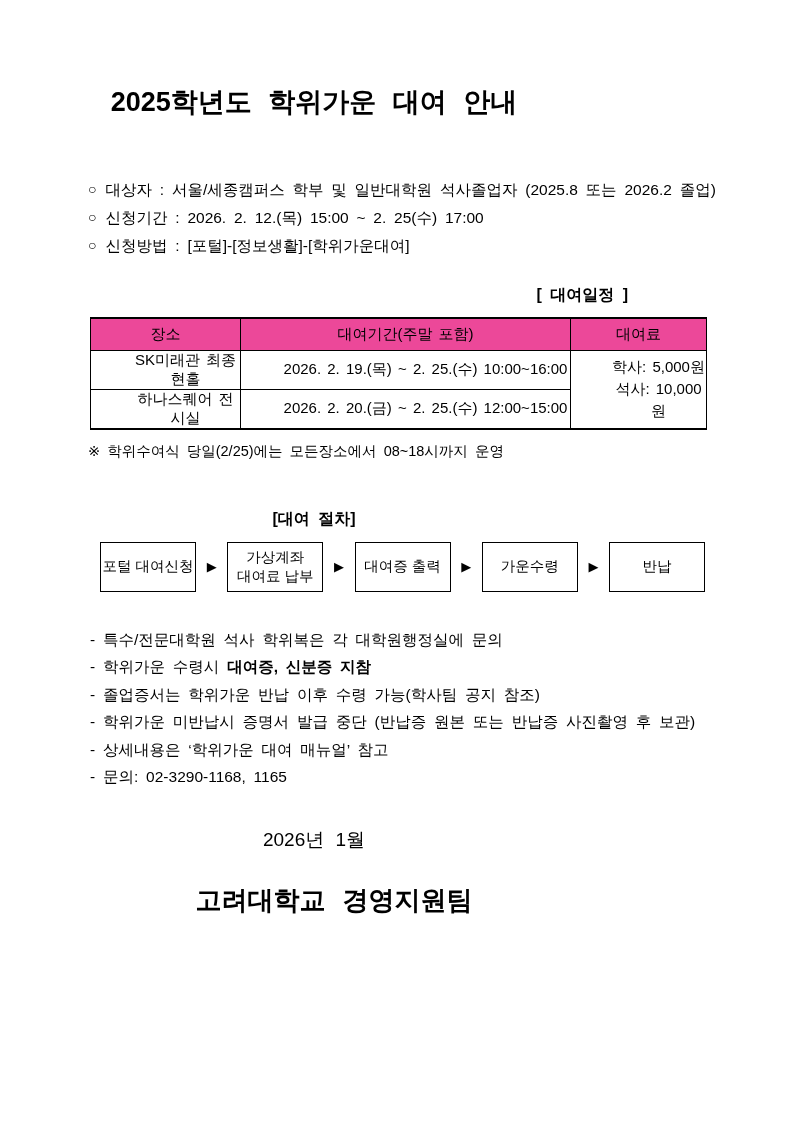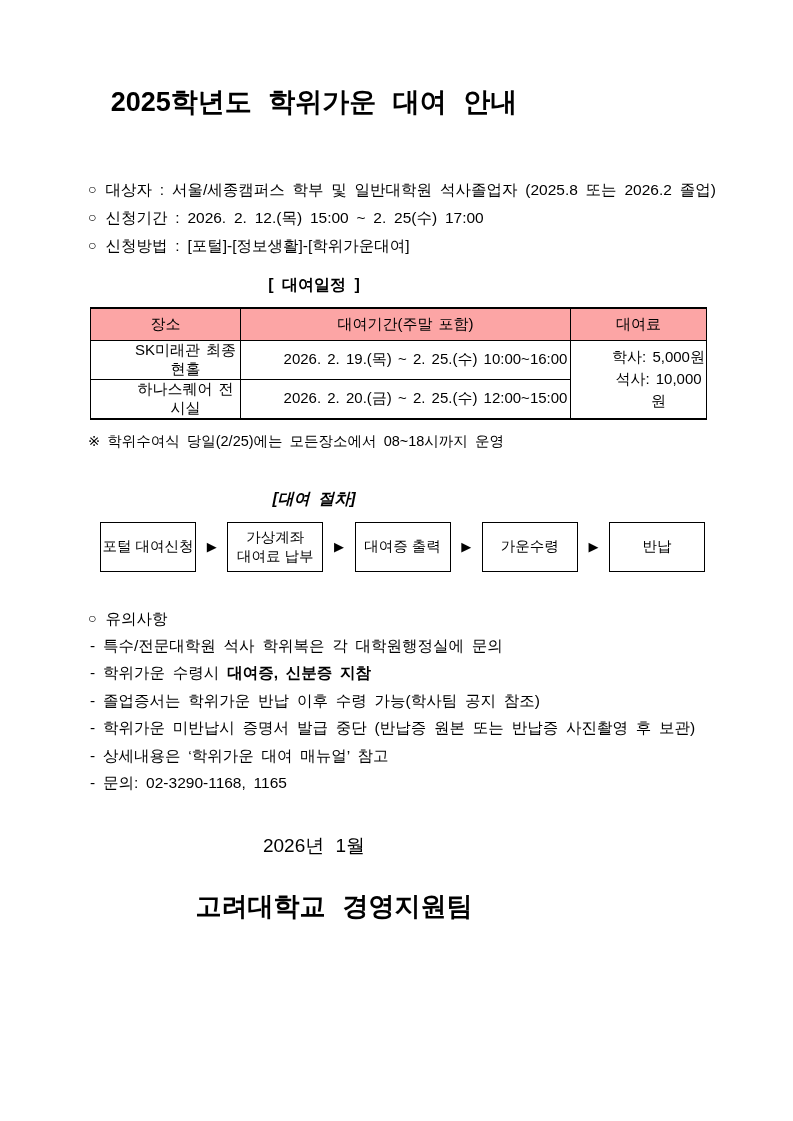--- a/index.html
+++ b/index.html
@@ -40,41 +40,41 @@
   .bullet { display: inline-block; margin-right: 9px; font-size: 14px; transform: translateY(-1px); }
   .u { text-underline-offset: 3px; }
 
   
   .section-heading {
     text-align: center;
     font-weight: bold;
     font-size: 16px;
     word-spacing: 4px;
   }
-  .schedule-heading { margin-top: 15px; }
-  .procedure-heading { margin-top: 38px; font-style: italic; }
+  .schedule-heading { margin-top: 25px; text-align: right; }
+  .procedure-heading { margin-top: 48px; }
 
   
   table.schedule {
     margin: 11px 0 0 90px;
     border-collapse: collapse;
     table-layout: fixed;
     width: 616px;
     font-size: 15px;
     word-spacing: 2px;
   }
   table.schedule th, table.schedule td {
     border: 1px solid #000;
     text-align: center;
     vertical-align: middle;
     padding: 0;
   }
   table.schedule { border-top: 2.5px solid #000; border-bottom: 2.5px solid #000; }
   table.schedule th {
-    background: #fca5a5;
+    background: #ec4899;
     font-weight: normal;
     height: 32px;
   }
   table.schedule td { height: 34px; padding-left: 40px; }
   .col-place { width: 150px; }
   .col-period { width: 330px; }
   .col-fee { width: 136px; }
   td.fee-cell, th.fee-head { border-left: 2px solid #000; }
   td.fee-cell { line-height: 22px; }
 
@@ -201,23 +201,20 @@
 대여료 납부</div>
     <span class="flow-arrow">▶</span>
     <div class="flow-box">대여증 출력</div>
     <span class="flow-arrow">▶</span>
     <div class="flow-box">가운수령</div>
     <span class="flow-arrow">▶</span>
     <div class="flow-box">반납</div>
   </div>
 
   <div class="notes">
-    <div class="notes-heading">
-      <span class="bullet">○</span><span>유의사항</span>
-    </div>
     <div class="note-line">
       <span class="dash">-</span><span>특수/전문대학원 석사 학위복은 각 대학원행정실에 문의</span>
     </div>
     <div class="note-line">
       <span class="dash">-</span><span class="u">학위가운 수령시</span><span class="u"> </span><span class="u b">대여증, 신분증 지참</span>
     </div>
     <div class="note-line">
       <span class="dash">-</span><span>졸업증서는 학위가운 반납 이후 수령 가능(학사팀 공지 참조)</span>
     </div>
     <div class="note-line">

